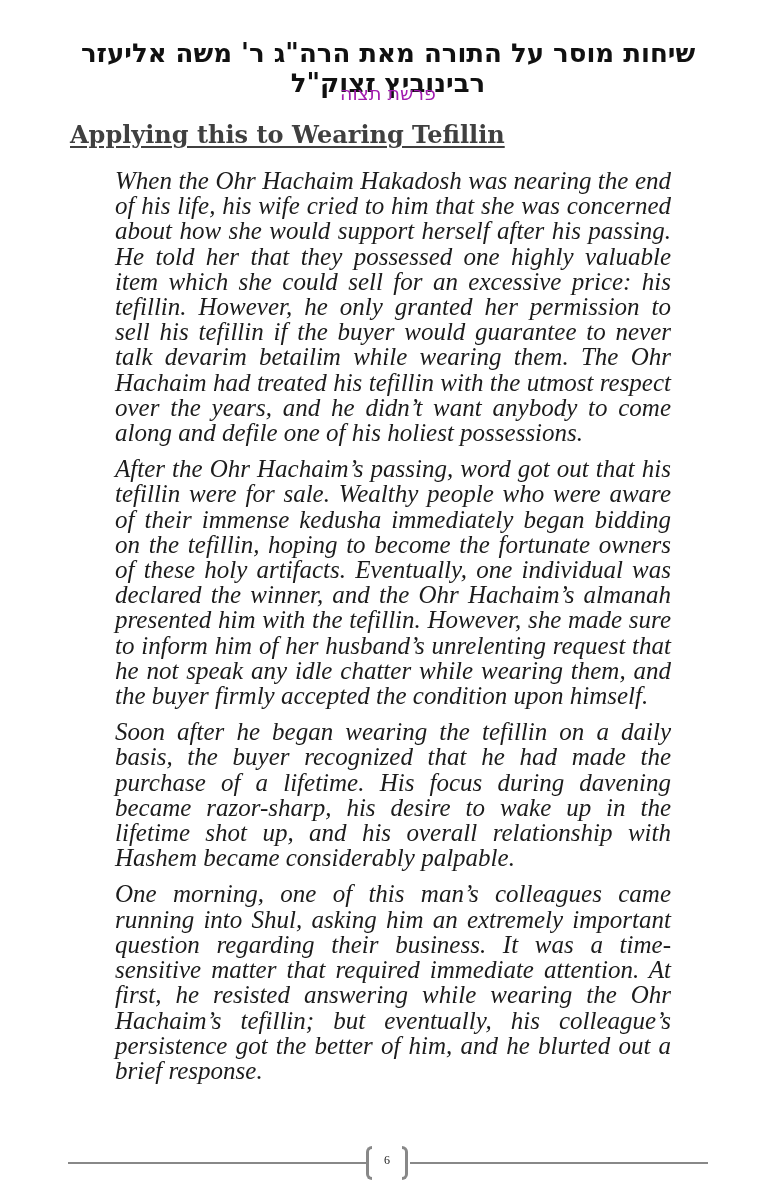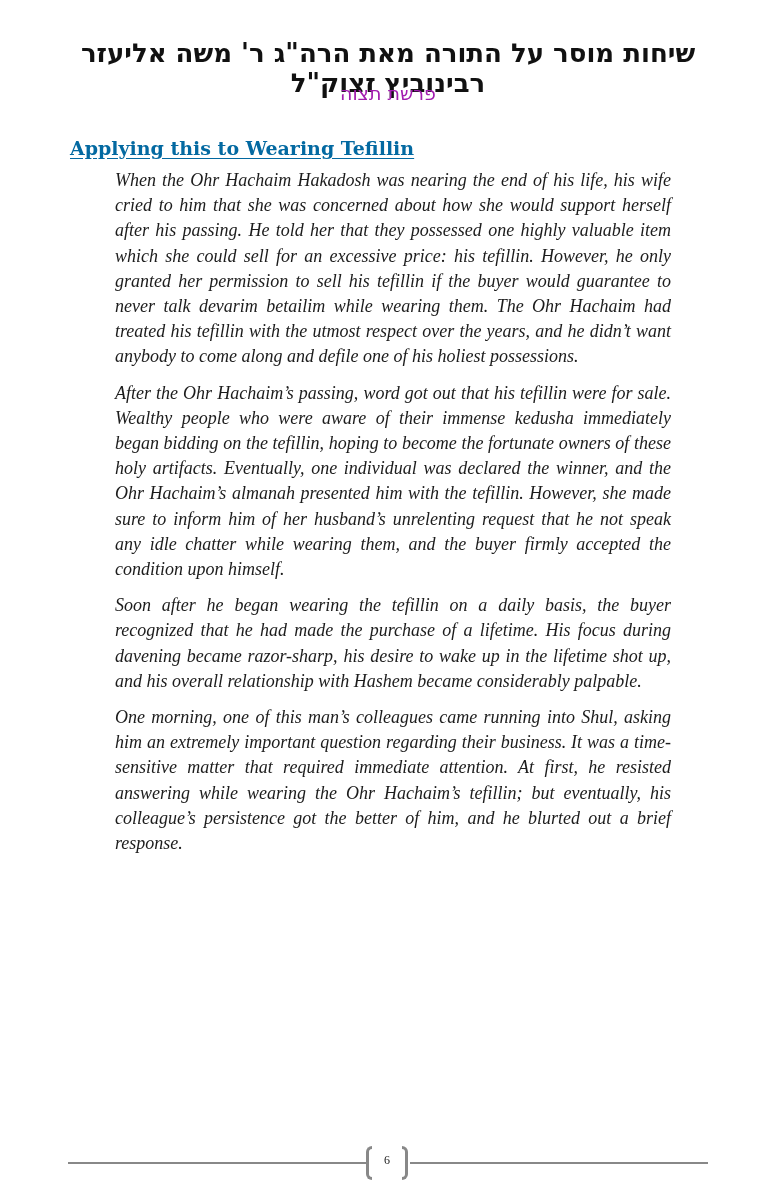--- a/index.html
+++ b/index.html
@@ -35,40 +35,40 @@
     top: 82px;
     text-align: center;
     direction: rtl;
     font-family: "DejaVu Sans", "Liberation Sans", sans-serif;
     font-size: 19px;
     color: #a21caf;
   }
   .section-heading {
     position: absolute;
     left: 70px;
-    top: 137px;
+    top: 120px;
     font-family: "DejaVu Serif", "Liberation Serif", serif;
     font-weight: bold;
-    font-size: 19px;
+    font-size: 24px;
     text-decoration: underline;
     text-underline-offset: 3px;
-    color: #0369a1;
+    color: #404040;
     margin: 0;
   }
   .body-text {
     position: absolute;
     left: 115px;
     width: 556px;
     top: 168px;
   }
   .paragraph {
     margin: 0 0 11px 0;
     font-family: "Liberation Serif", "DejaVu Serif", serif;
     font-style: italic;
-    font-size: 18px;
+    font-size: 25px;
     line-height: 25.2px;
     text-align: justify;
     color: #1c1c1c;
   }
   .footer {
     position: absolute;
     left: 68px;
     right: 68px;
     top: 1146px;
     height: 34px;

